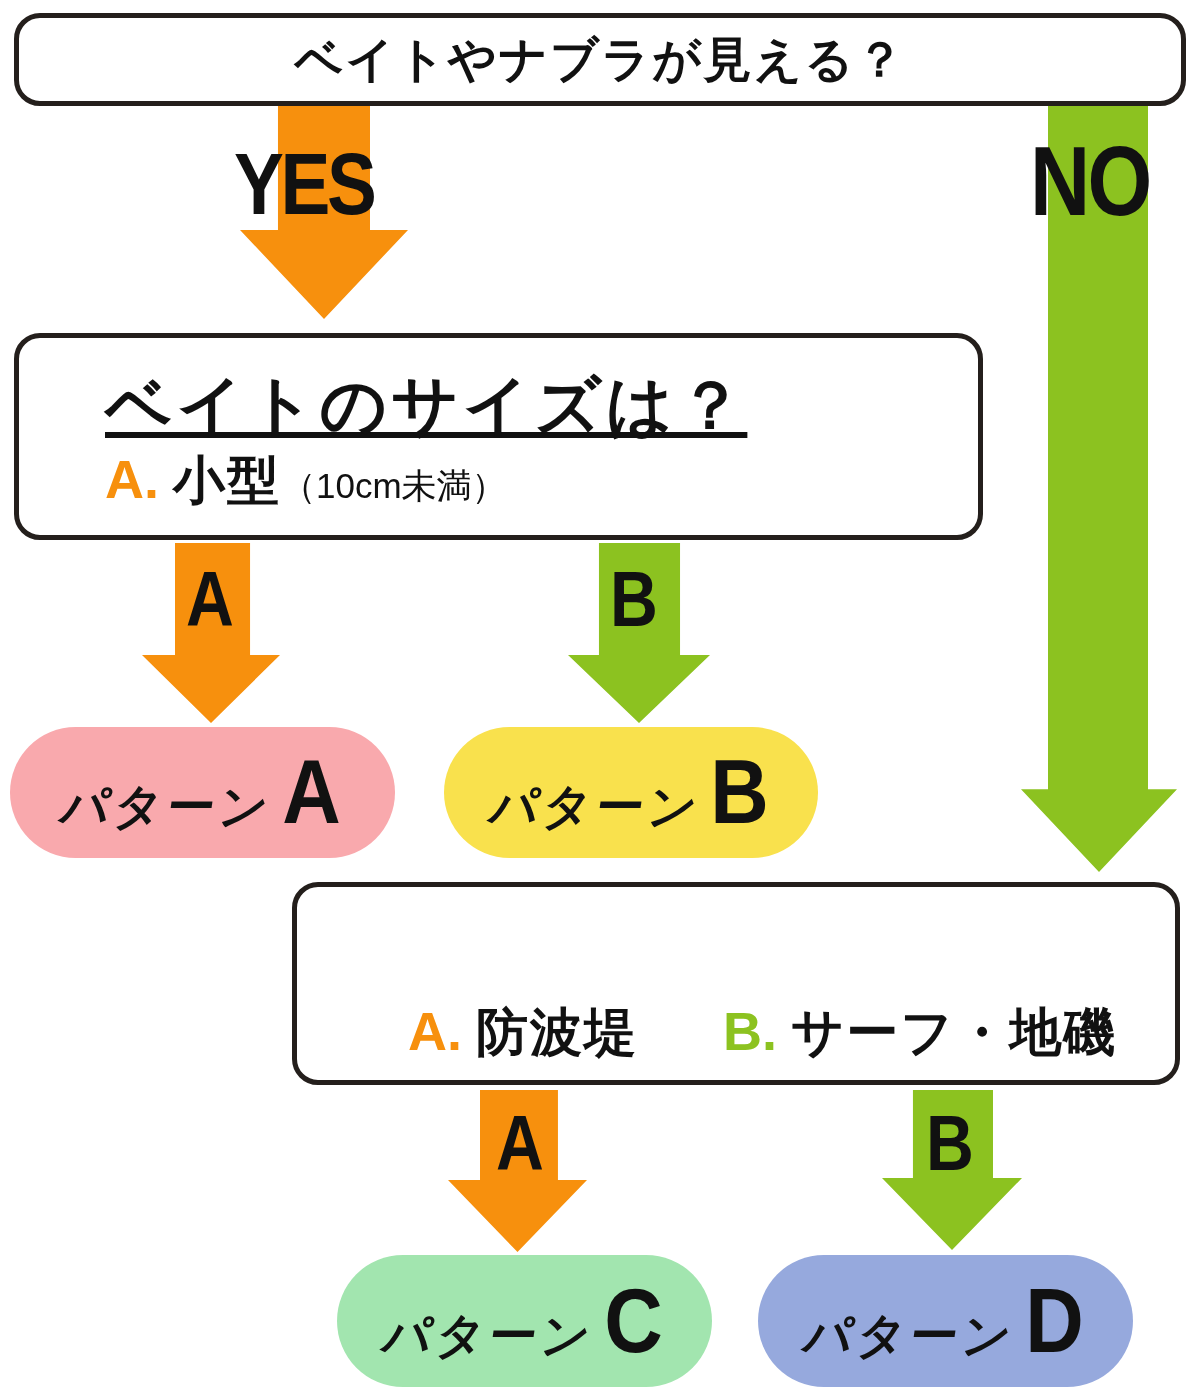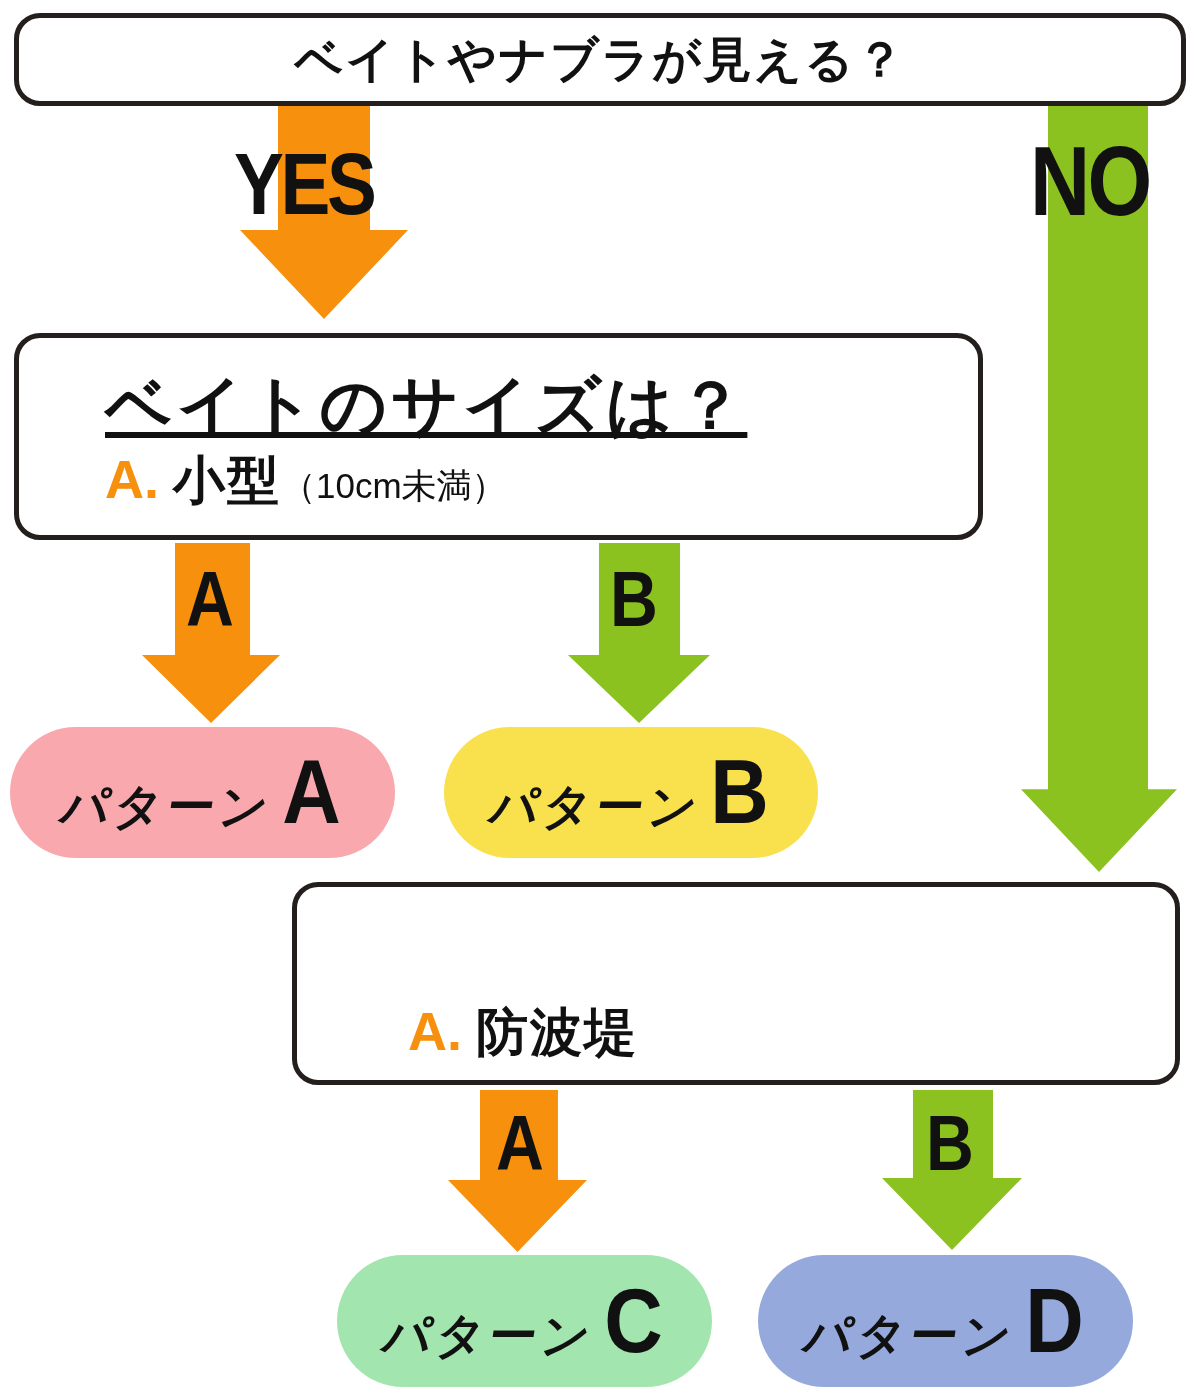--- a/index.html
+++ b/index.html
@@ -94,20 +94,23 @@
   <div class="pill pill-b">
     <div class="pill-inner">
       <span class="pill-prefix">パターン</span><span class="pill-letter">B</span>
     </div>
   </div>
 
   <div class="qbox box3">
     <div class="opt-row" style="left:76px;top:117px;margin-left:35px;">
       <span class="opt-letter orange-text">A.</span><span class="opt-text">防波堤</span>
     </div>
+    <div class="opt-row" style="left:426px;top:117px;">
+      <span class="opt-letter green-text">B.</span><span class="opt-text">サーフ・地磯</span>
+    </div>
   </div>
 
   <div class="arrow orange arrow-a2"></div>
   <div class="branch-label lbl-small lbl-a2">A</div>
   <div class="arrow green arrow-b2"></div>
   <div class="branch-label lbl-small lbl-b2">B</div>
 
   <div class="pill pill-c">
     <div class="pill-inner">
       <span class="pill-prefix">パターン</span><span class="pill-letter">C</span>

